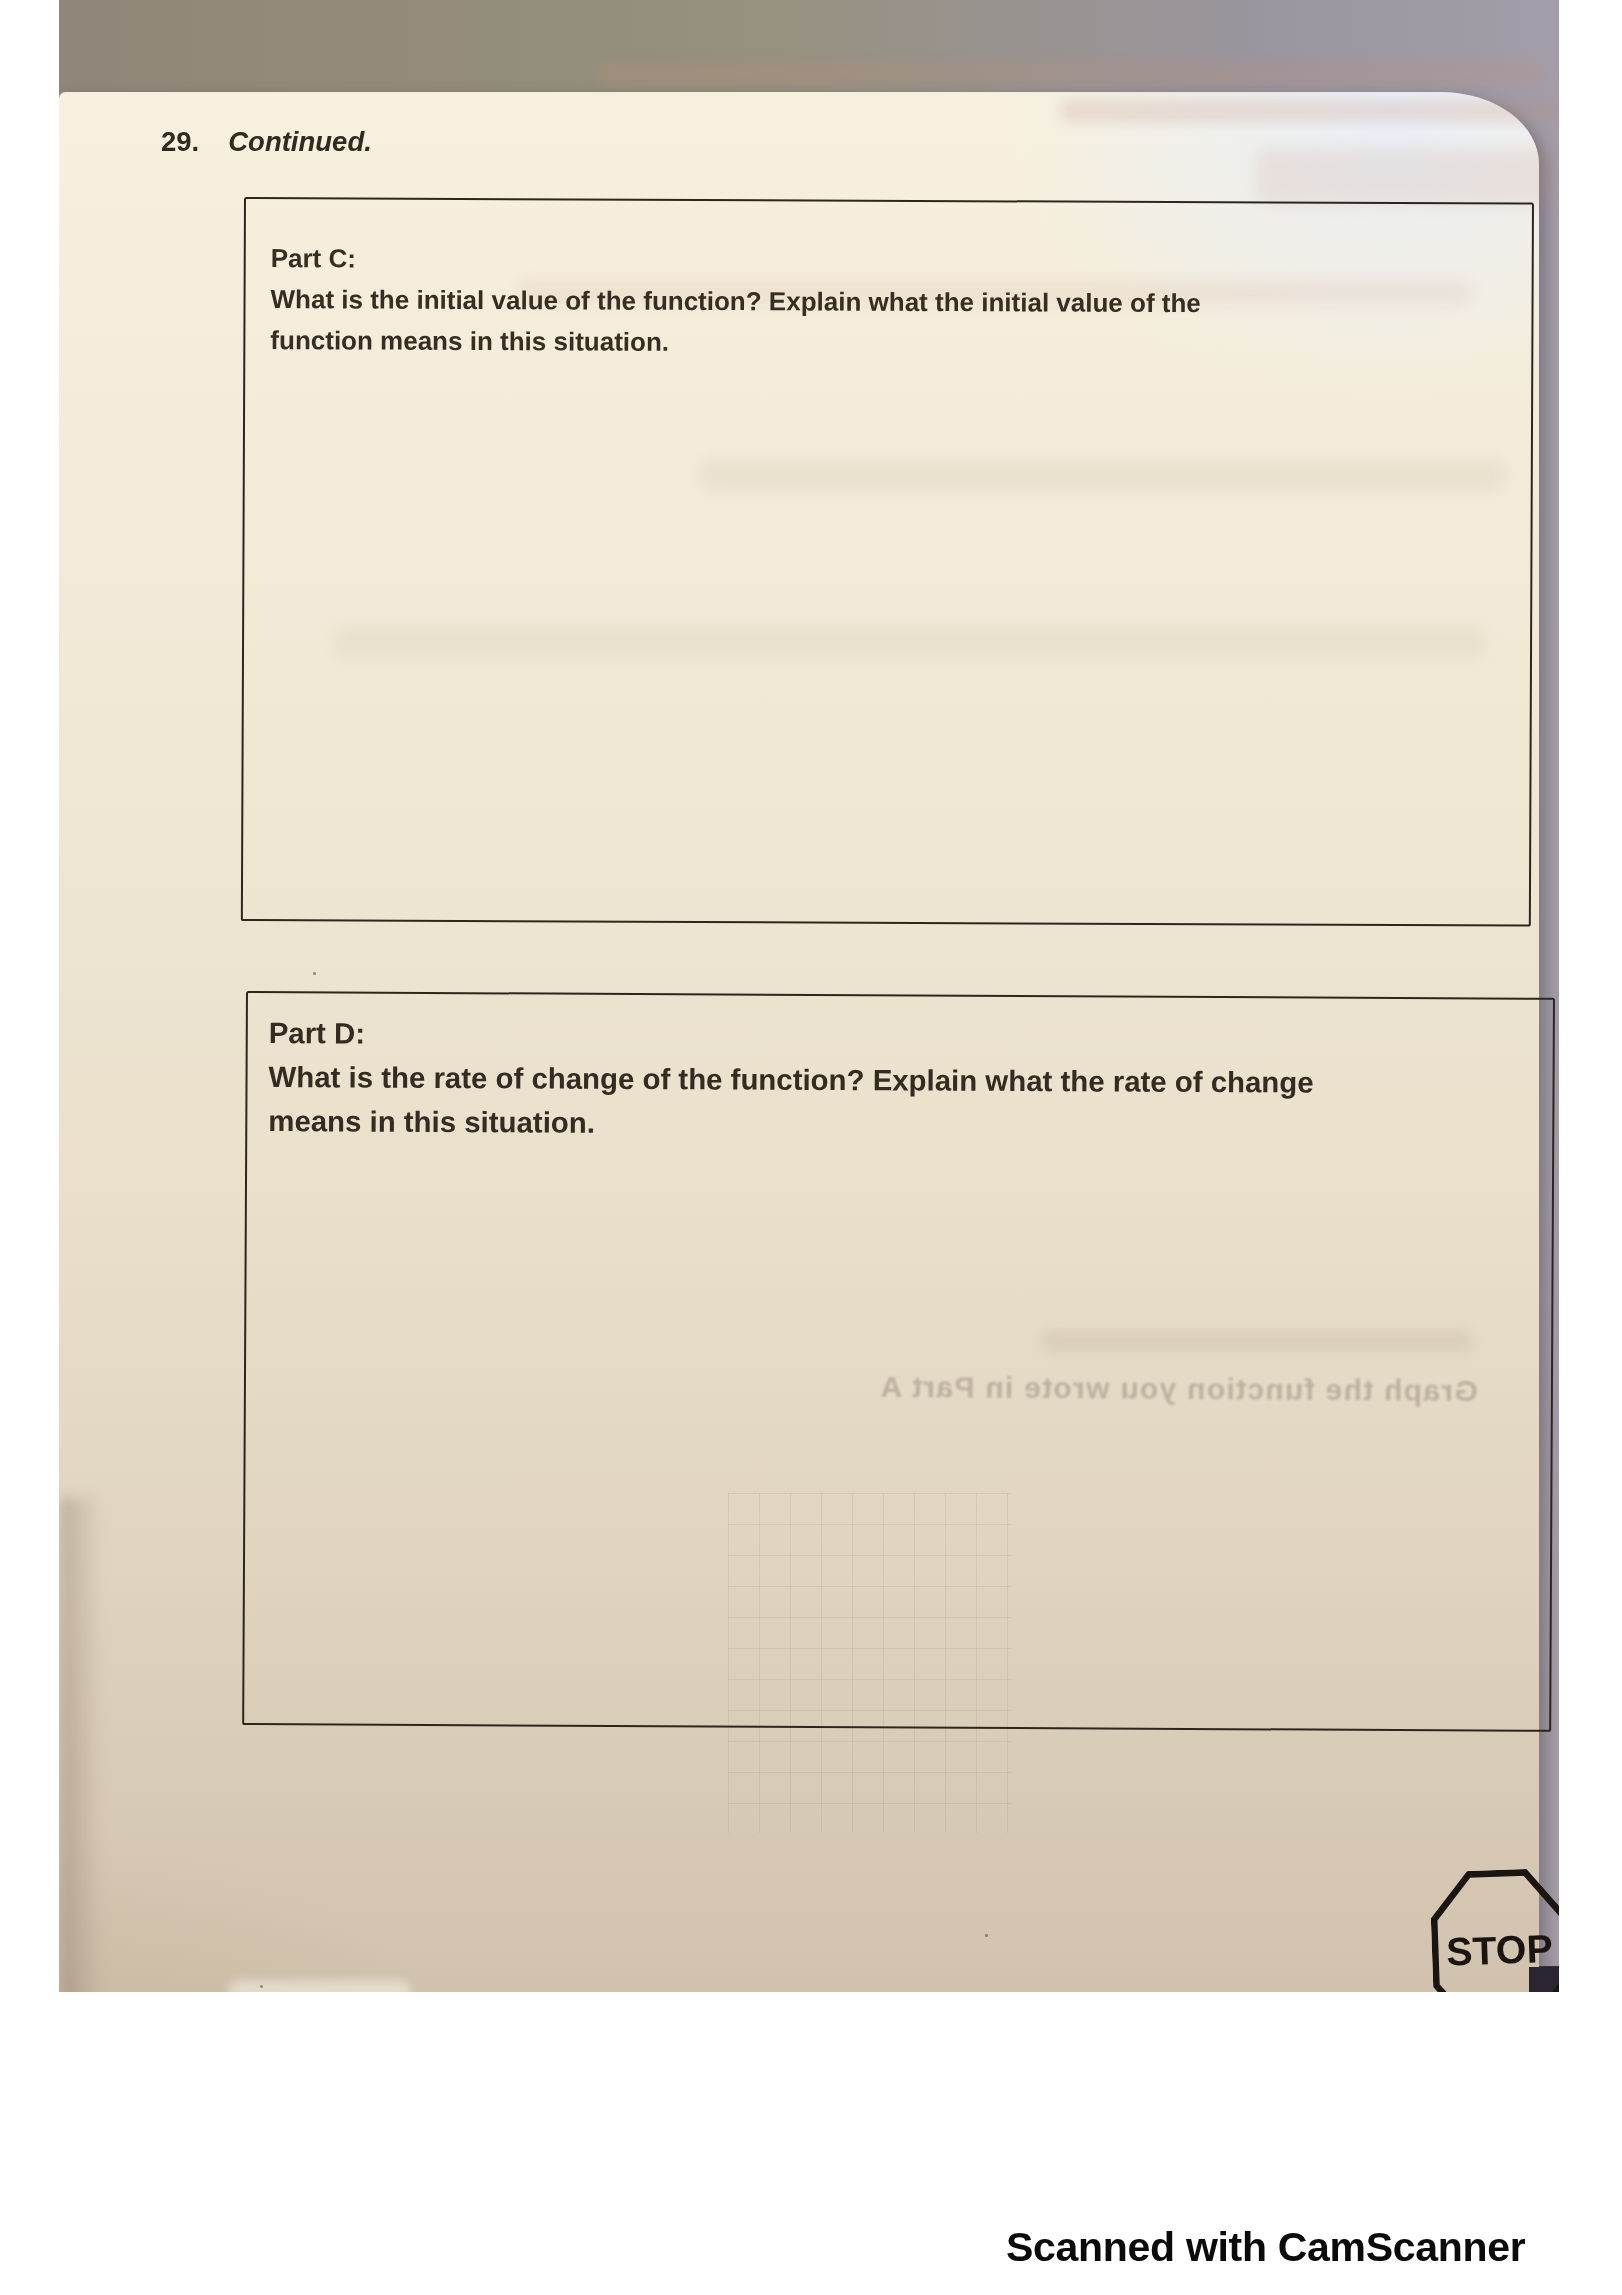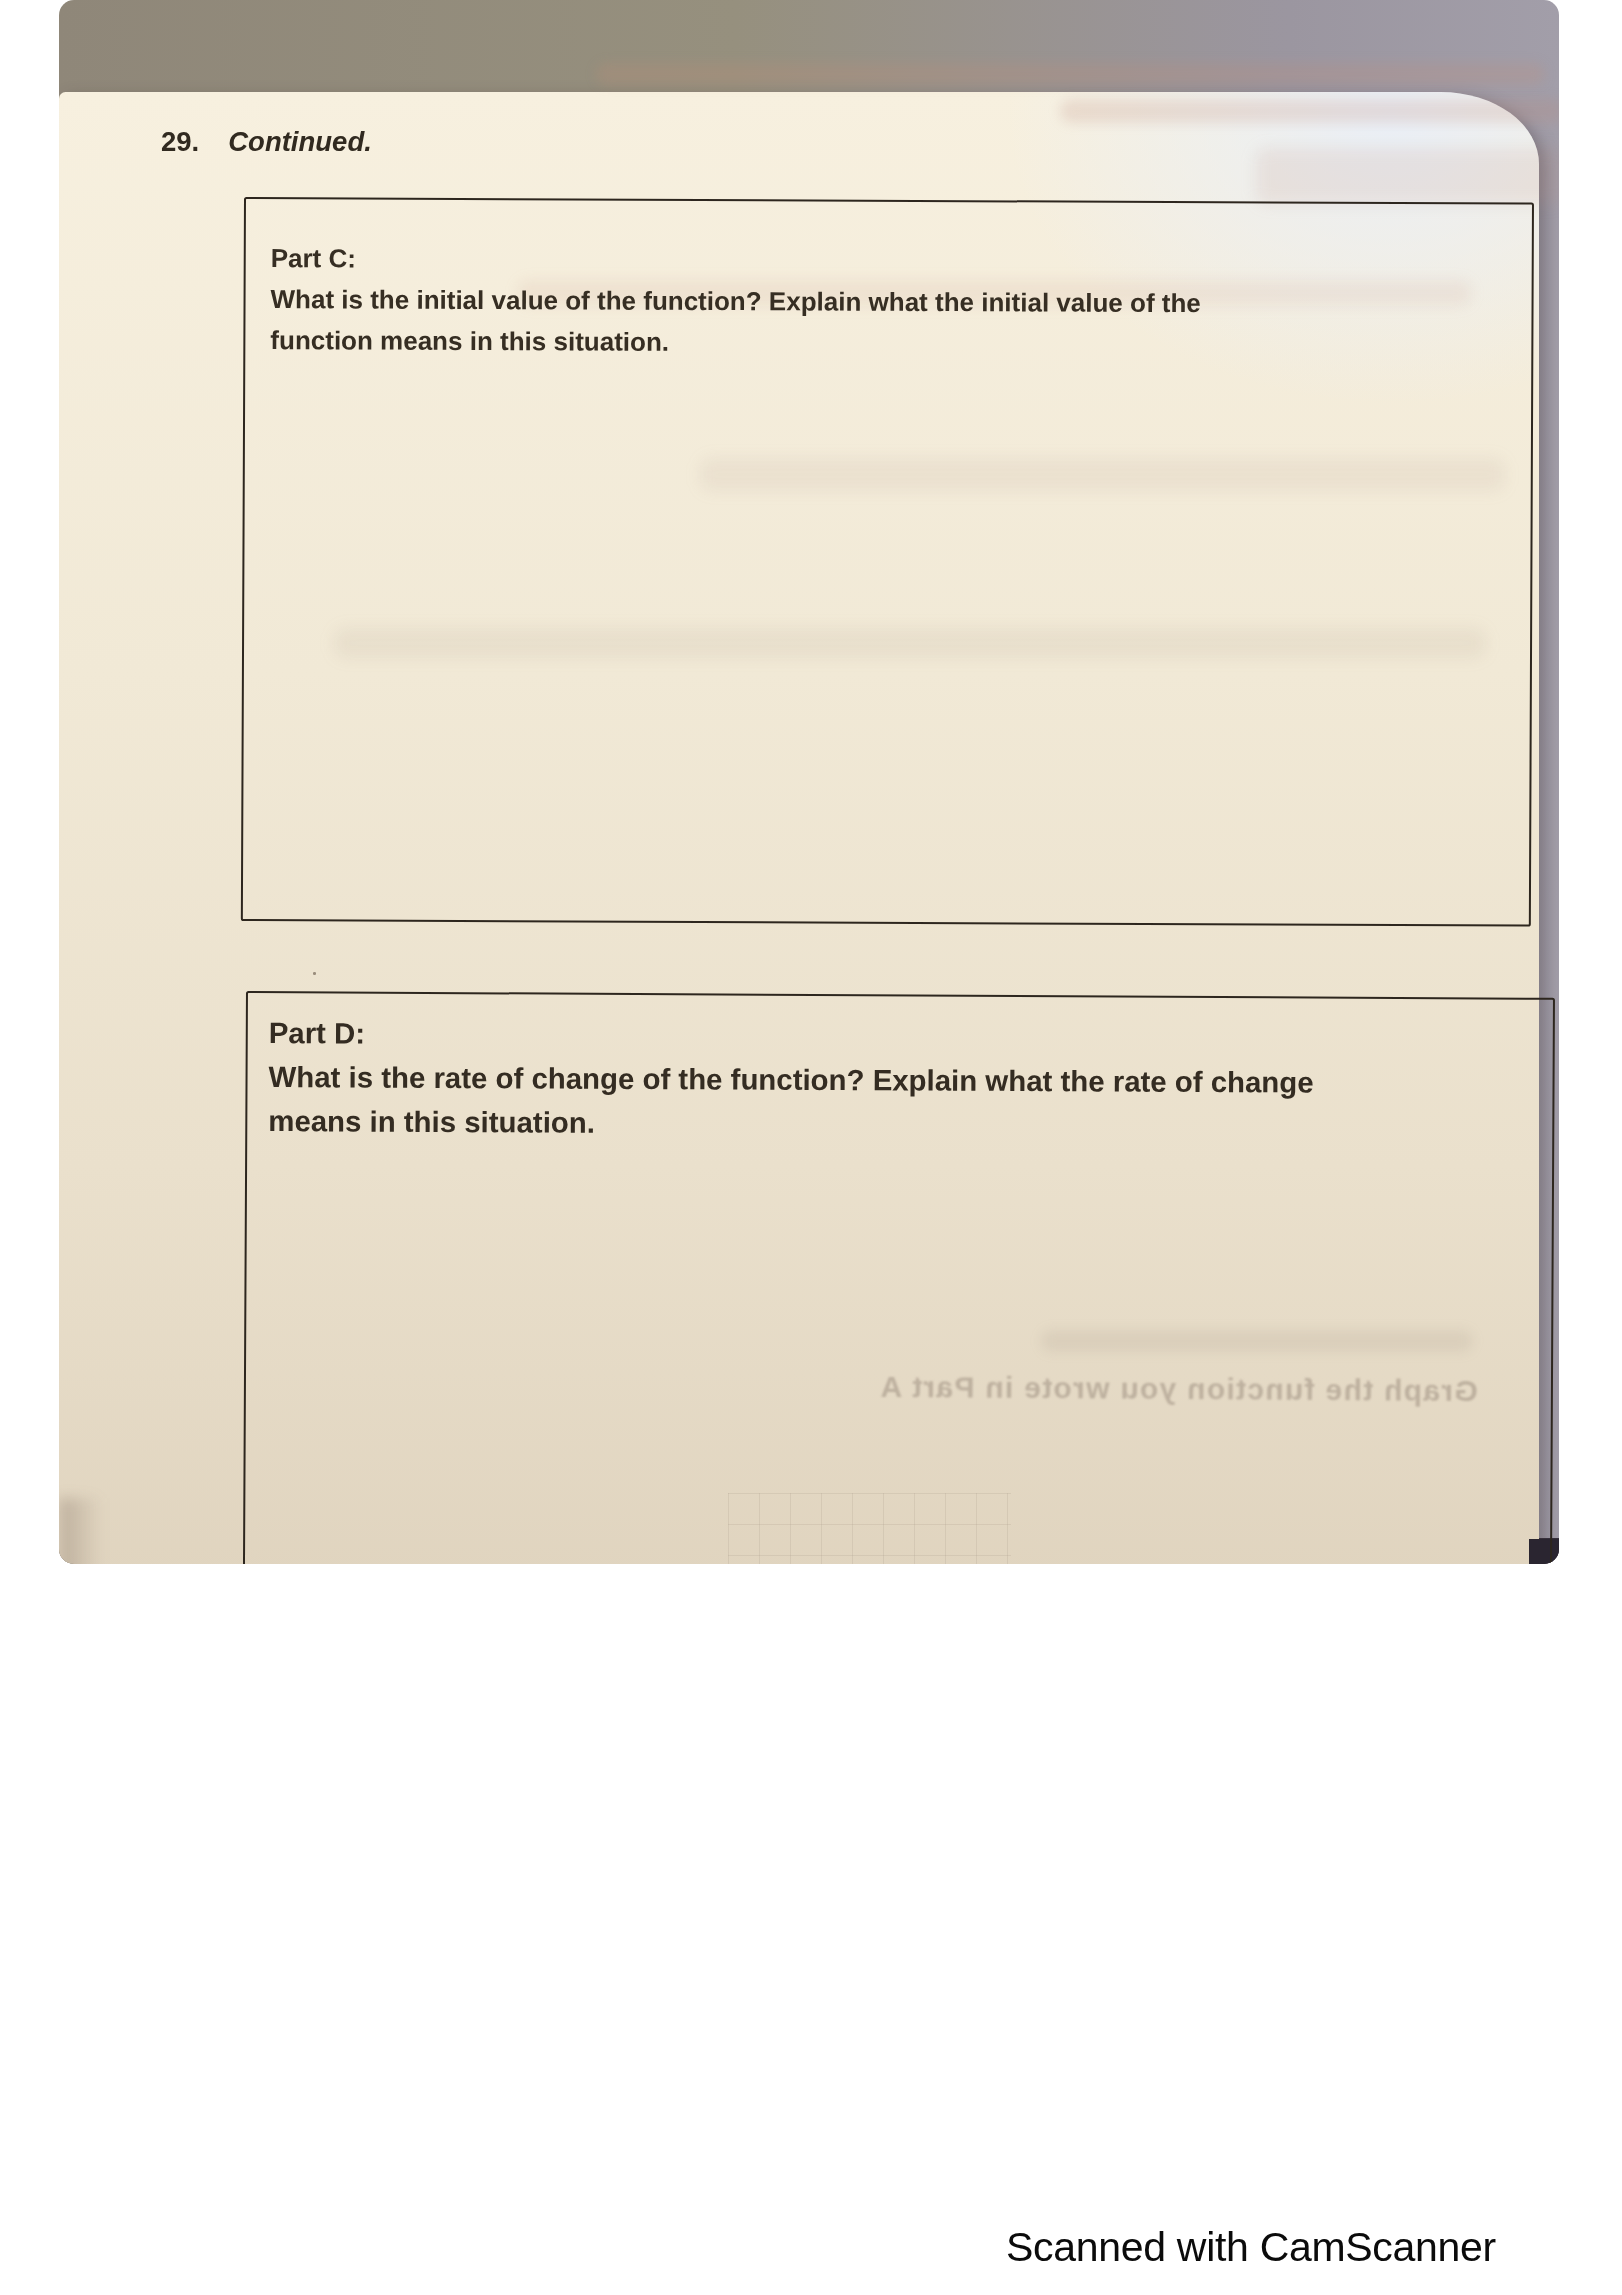--- a/index.html
+++ b/index.html
@@ -2,23 +2,22 @@
 <html style="--paper: #eee6d3; --ink: #312a20; --box-border: #2d261e; --backdrop: #96907e; --watermark-ink: #0b0b0b;font-size:10.5px"><head>
 <meta charset="utf-8">
 <style>
   html,body{margin:0;padding:0;background:#ffffff;}
   #canvas{
     position:relative;width:1622px;height:2295px;background:#ffffff;overflow:hidden;
     font-family:"Liberation Sans","DejaVu Sans",sans-serif;
   }
   
   #photo{
-    position:absolute;left:59px;top:0;width:1500px;height:1564px;overflow:hidden;
+    position:absolute;left:59px;top:0;width:1500px;height:1992px;overflow:hidden;
     background:linear-gradient(to right,#8f8779 0%,#96907e 45%,#9b96a0 82%,#a29ea9 100%);
-    border-radius:15px;
   }
   #photo .backdrop-bottom{
     position:absolute;left:0;bottom:0;width:100%;height:26px;
     background:linear-gradient(to right,#8a8173 0%,#837b72 55%,#56505a 85%,#352f3b 100%);
   }
   #page{
     position:absolute;left:0;top:92px;width:1480px;height:2066px;
     border-radius:6.5px 98px 39px 0 / 6.5px 72px 26px 0;
     background:
       radial-gradient(ellipse 622px 471px at 90% 1%,rgba(233,239,248,0.95),rgba(233,239,248,0) 62%),
@@ -67,21 +66,21 @@
     background:
       repeating-linear-gradient(to right,rgba(140,125,110,0.30) 0 1.3px,transparent 1.3px 31px),
       repeating-linear-gradient(to bottom,rgba(140,125,110,0.30) 0 1.3px,transparent 1.3px 31px);
   }
   .speck{position:absolute;width:3.3px;height:3.3px;border-radius:50%;background:rgba(85,70,55,0.55);}
   
   #stopSign{position:absolute;left:1373px;top:1870px;transform:rotate(-2deg);}
   #footerRule{position:absolute;left:98px;top:2021px;}
   #pageNum{position:absolute;left:107px;top:2051px;font-size:27.5px;font-weight:bold;color:#241d15;margin-left:35px;}
   #watermark{
-    position:absolute;left:1006px;top:2224px;font-size:41px;font-weight:normal;
+    position:absolute;left:1006px;top:2224px;font-size:41px;font-weight:bold;
     letter-spacing:-0.3px;color:#0b0b0b;white-space:nowrap;
   }
 </style>
 </head>
 <body>
 
 <div id="canvas">
 
   <div id="photo">
 

